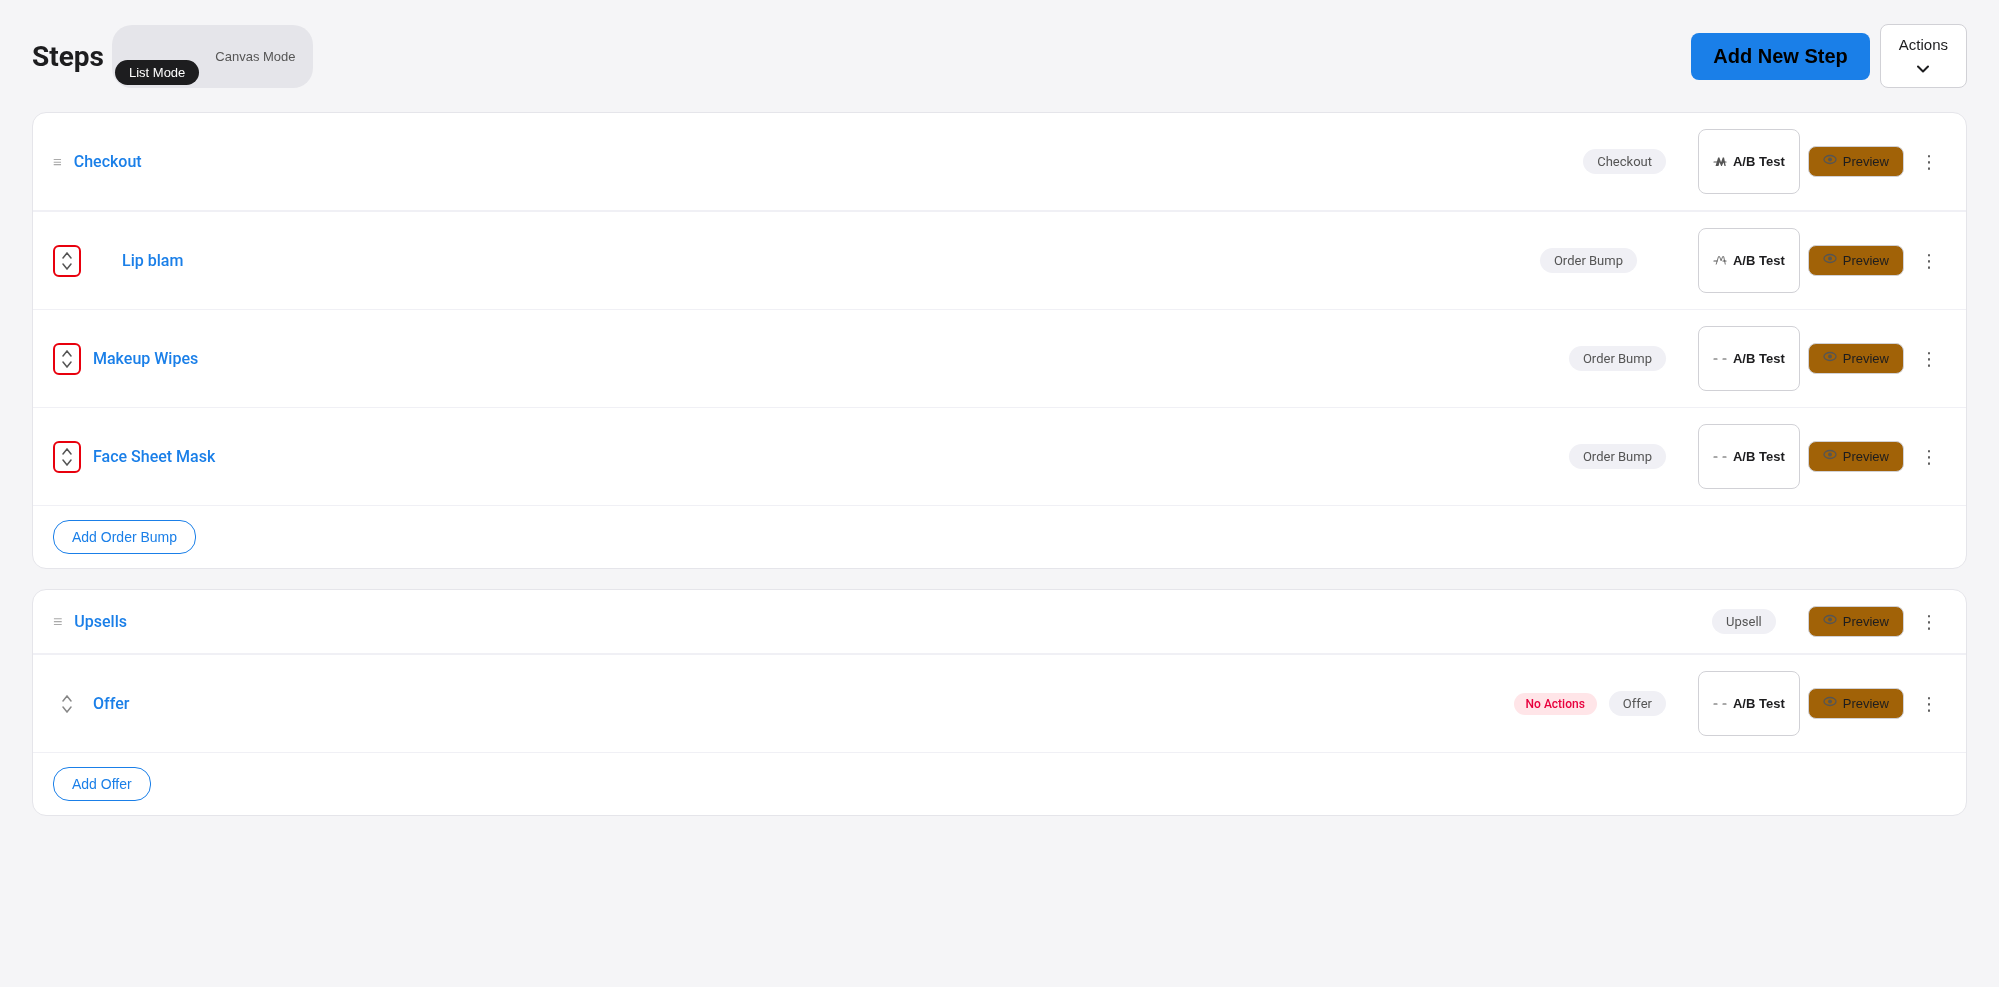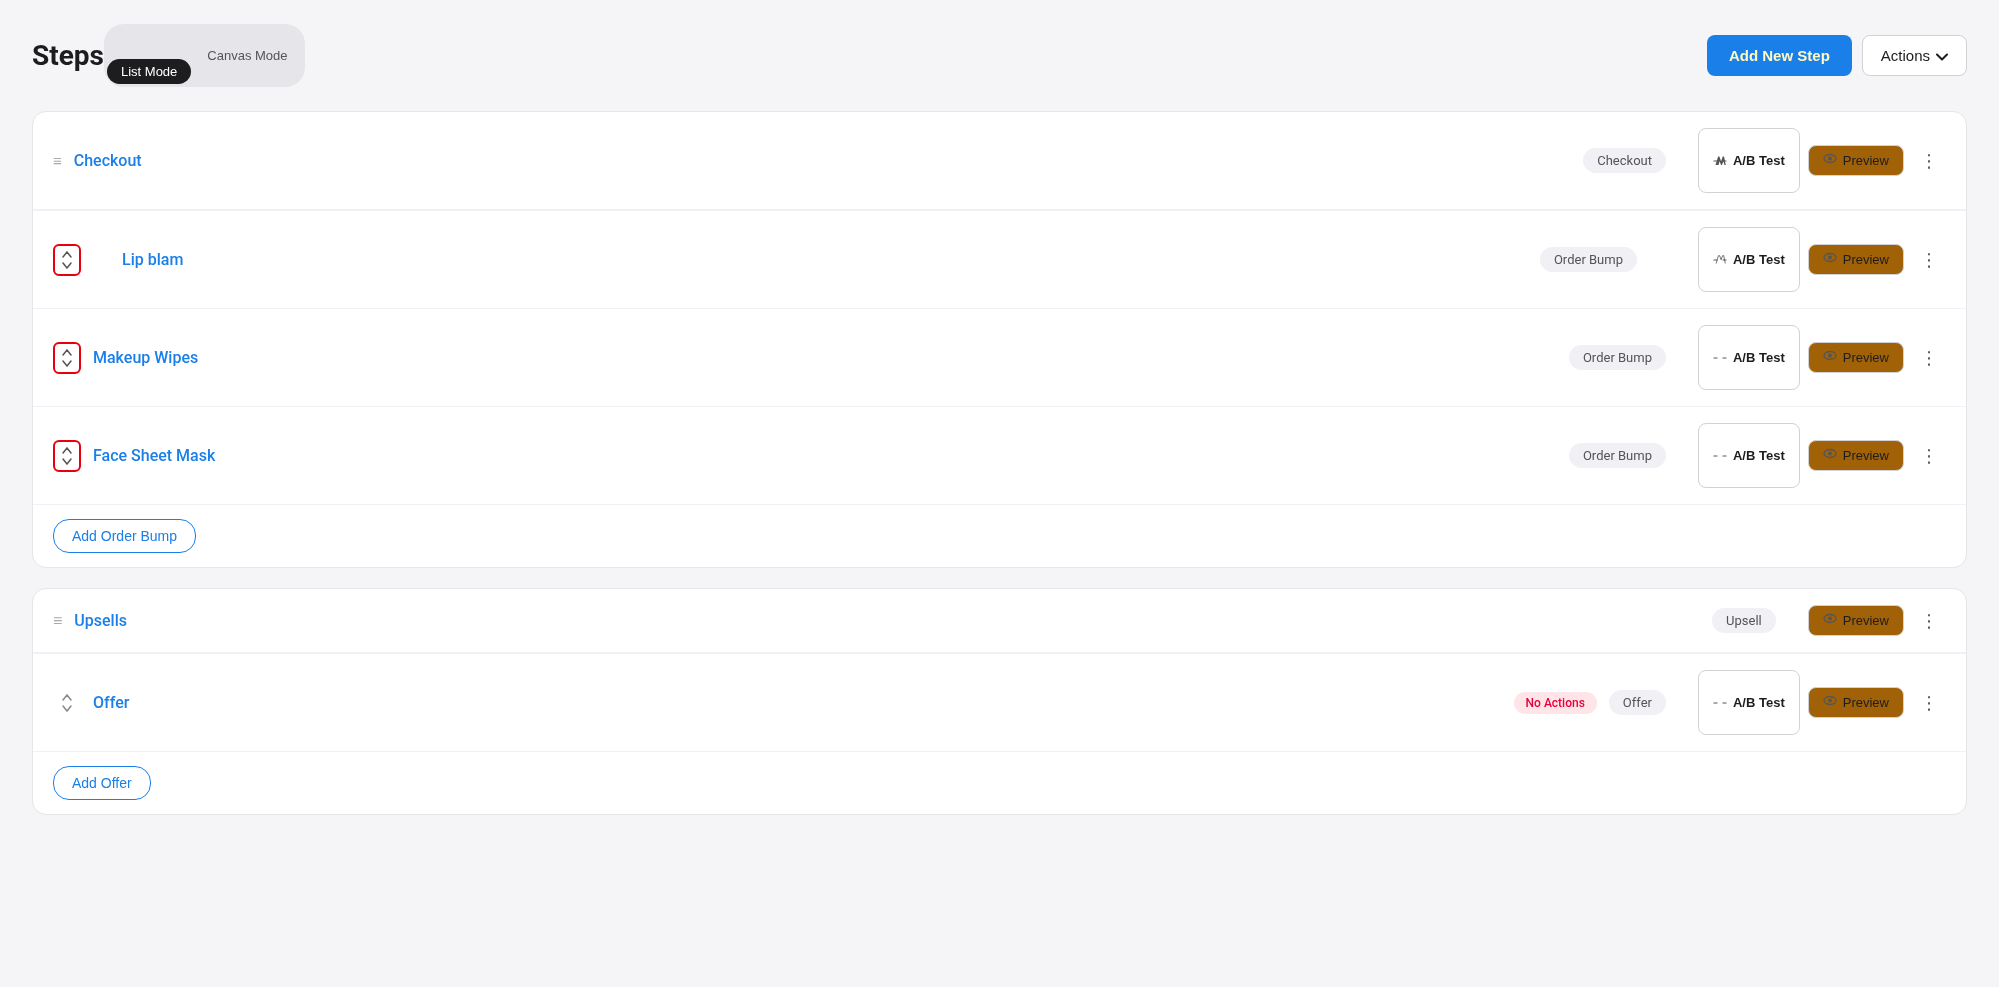--- a/index.html
+++ b/index.html
@@ -19,21 +19,21 @@
     .page-header {
       display: flex;
       align-items: center;
       justify-content: space-between;
       margin-bottom: 24px;
     }
 
     .page-title-area {
       display: flex;
       align-items: center;
-      gap: 0;
+      gap: 8px;
     }
 
     .page-title {
       font-size: 28px;
       font-weight: 700;
       color: #1d1d1f;
     }
 
     .mode-toggle {
       display: flex;
@@ -66,41 +66,42 @@
     }
 
     .header-actions {
       display: flex;
       gap: 10px;
       align-items: center;
     }
 
     .btn-primary {
       background: #1a7fe8;
-      color: #fef9c3;
+      color: #000000;
       border: none;
       border-radius: 8px;
       padding: 12px 22px;
-      font-size: 15px;
+      font-size: 20px;
       font-weight: 600;
       cursor: pointer;
     }
 
     .btn-actions {
       background: #fff;
       color: #1d1d1f;
       border: 1.5px solid #d1d1d6;
       border-radius: 8px;
       padding: 11px 18px;
       font-size: 15px;
       font-weight: 500;
       cursor: pointer;
       display: flex;
       align-items: center;
       gap: 6px;
+      flex-direction: column;
     }
 
     .section-card {
       background: #fff;
       border: 1.5px solid #e5e5ea;
       border-radius: 14px;
       margin-bottom: 20px;
       overflow: hidden;
     }
 

